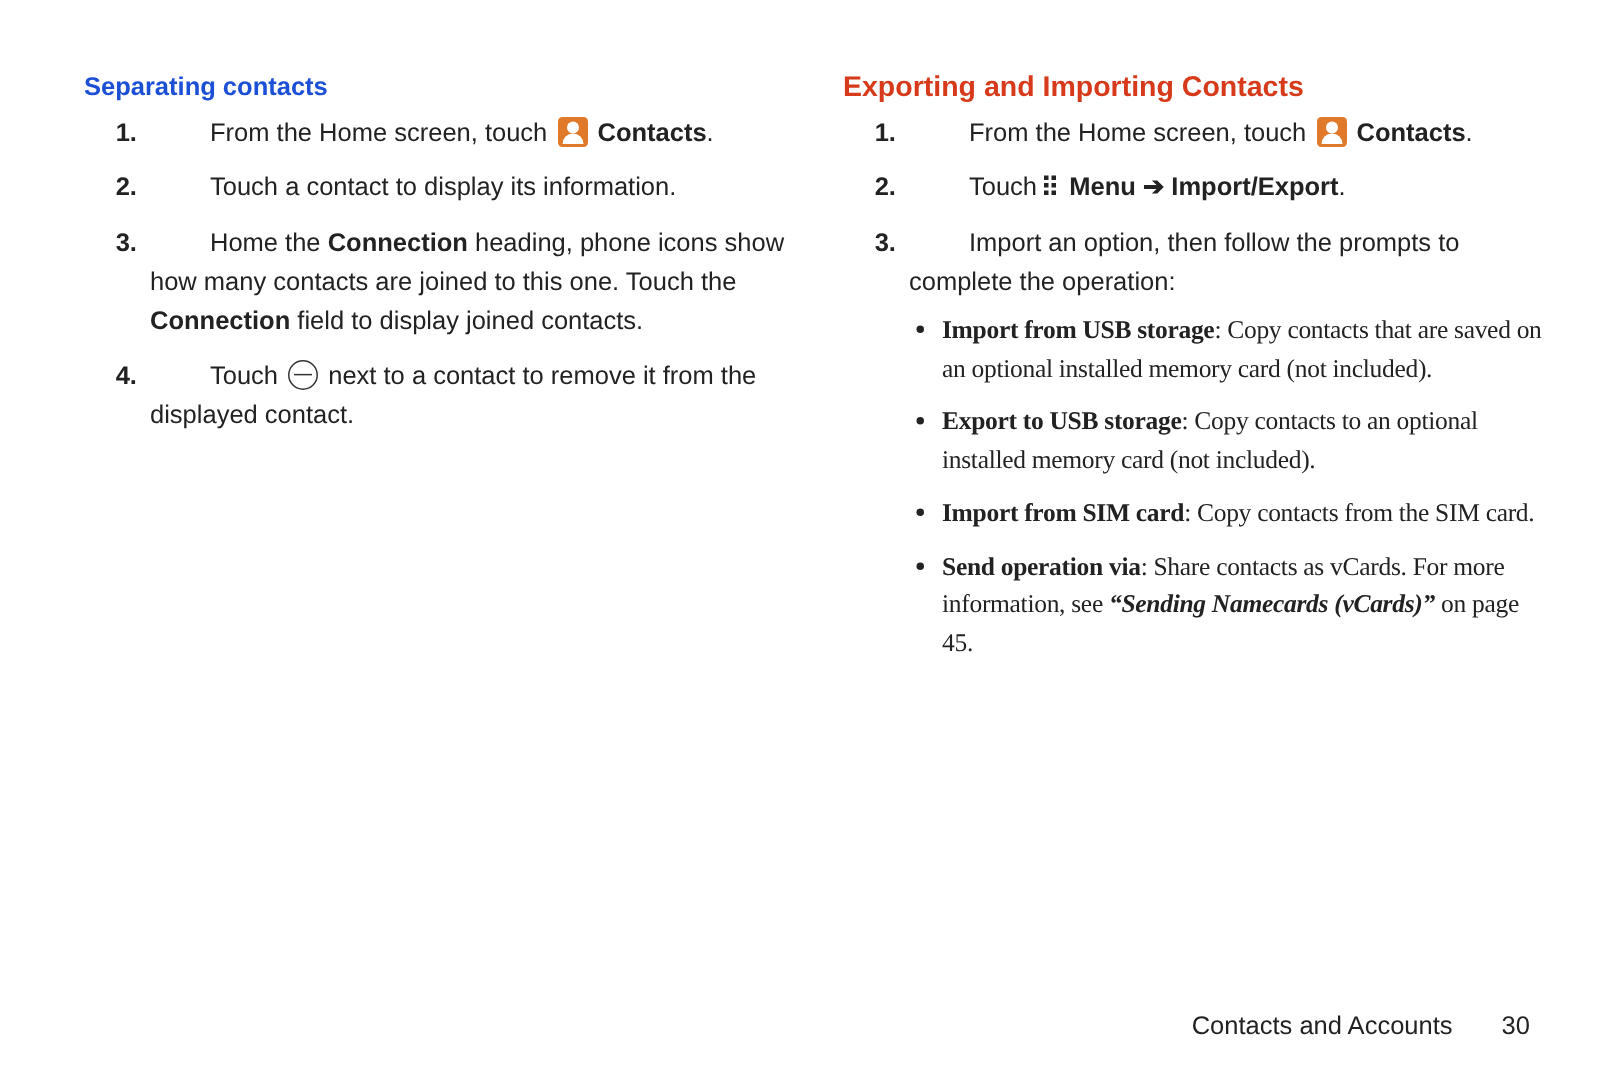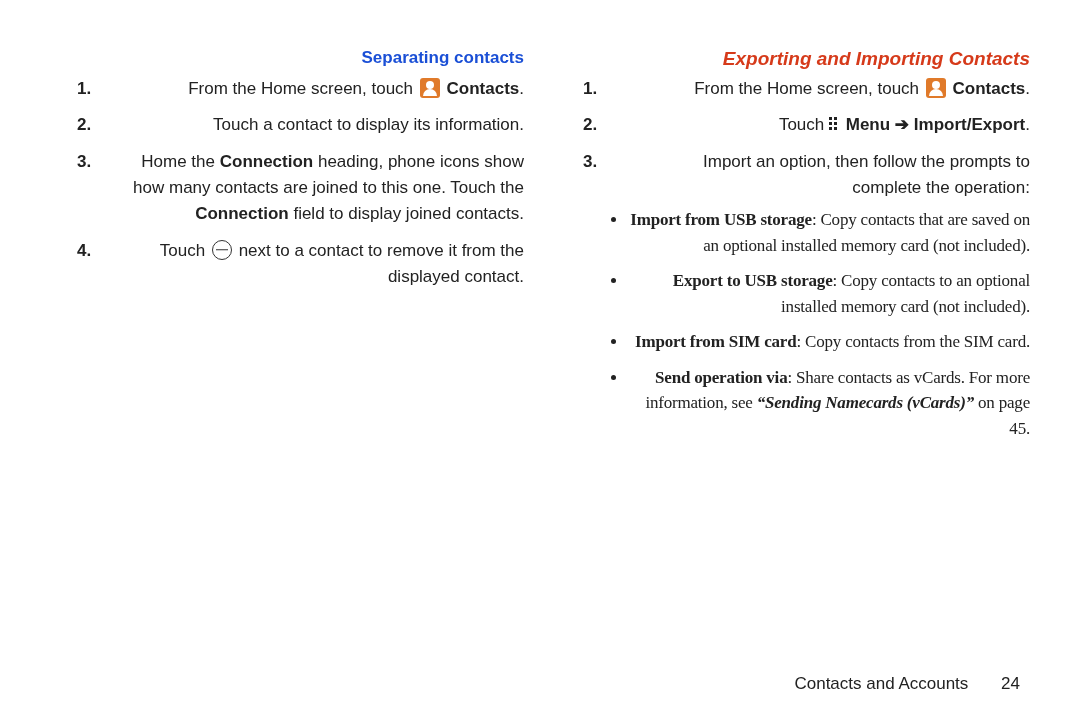--- a/index.html
+++ b/index.html
@@ -14,33 +14,31 @@
     position: relative;
   }
   .page {
     display: flex;
     padding: 38px 50px 0 56px;
     gap: 38px;
   }
   .col {
     flex: 1;
     min-width: 0;
-    text-align: right;
   }
   .h-blue {
     color: #1a4fd6;
     font-weight: bold;
     font-size: 17px;
     margin: 10px 0 8px 0;
     font-family: Arial, Helvetica, sans-serif;
   }
   .h-red {
     color: #d63a1a;
     font-weight: bold;
-    font-style: italic;
     font-size: 19px;
     margin: 10px 0 6px 0;
   }
   ol.steps {
     margin: 4px 0 0 0;
     padding: 0 0 0 40px;
     list-style-type: decimal;
     font-weight: bold;
   }
   ol.steps > li {
@@ -183,14 +181,14 @@
           <li><span class="b">Send operation via</span><span>: Share contacts as vCards. For more information, see </span><span class="bi">“Sending Namecards (vCards)”</span><span> on page 45.</span></li>
         </ul>
       </span></li>
     </ol>
   </div>
 
 </div>
 
 <div class="footer">
   <span>Contacts and Accounts</span>
-  <span class="num">24</span>
+  <span class="num">30</span>
 </div>
 
 </body></html>

